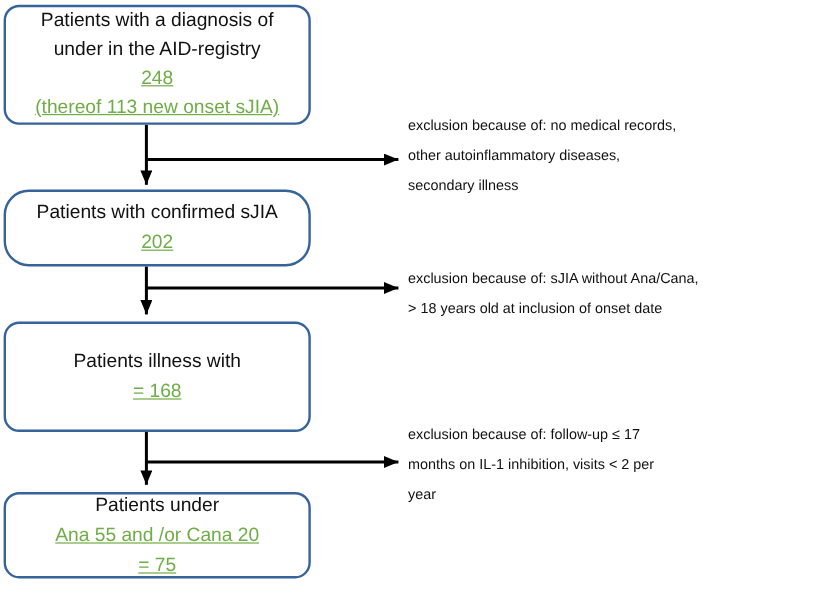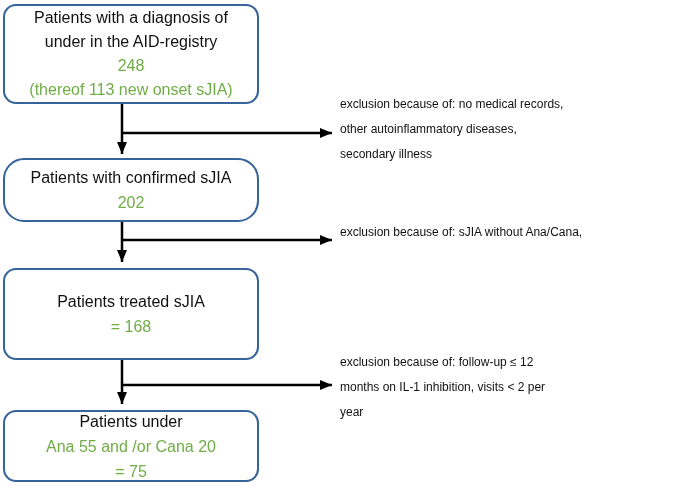--- a/index.html
+++ b/index.html
@@ -39,21 +39,21 @@
     align-items: center;
     text-align: center;
   }
   .flow-box .line {
     font-size: 16px;
     line-height: 25px;
     color: var(--ink);
     white-space: nowrap;
   }
   .flow-box.box-1 .line { line-height: 24px; }
-  .flow-box .line.green { color: var(--green); }
+  .flow-box .line.green { color: var(--green); text-decoration: underline; }
   .exclusion {
     position: absolute;
     left: 340px;
     width: 345px;
   }
   .exclusion .line {
     font-size: 12px;
     line-height: 25px;
     color: var(--ink);
     white-space: nowrap;
@@ -84,39 +84,40 @@
     <div class="line green">248</div>
     <div class="line green">(thereof 113 new onset sJIA)</div>
   </div>
 
   <div class="flow-box box-2" style="top:158px; height:64px;border-radius:21px;">
     <div class="line">Patients with confirmed sJIA</div>
     <div class="line green">202</div>
   </div>
 
   <div class="flow-box box-3" style="top:268px; height:92px;">
-    <div class="line">Patients treated sJIA</div>
+    <div class="line">Patients illness with</div>
     <div class="line green">= 168</div>
   </div>
 
   <div class="flow-box box-4" style="top:410px; height:72px;">
     <div class="line">Patients under</div>
     <div class="line green">Ana 55 and /or Cana 20</div>
     <div class="line green">= 75</div>
   </div>
 
   <div class="exclusion" style="top:92px;">
     <div class="line">exclusion because of: no medical records,</div>
     <div class="line">other autoinflammatory diseases,</div>
     <div class="line">secondary illness</div>
   </div>
 
   <div class="exclusion" style="top:220px;">
     <div class="line">exclusion because of: sJIA without Ana/Cana,</div>
+    <div class="line">&gt; 18 years old at inclusion of onset date</div>
   </div>
 
   <div class="exclusion" style="top:350px;">
-    <div class="line">exclusion because of: follow-up ≤ 12</div>
+    <div class="line">exclusion because of: follow-up ≤ 17</div>
     <div class="line">months on IL-1 inhibition, visits &lt; 2 per</div>
     <div class="line">year</div>
   </div>
 
 </div>
 
 </body></html>

